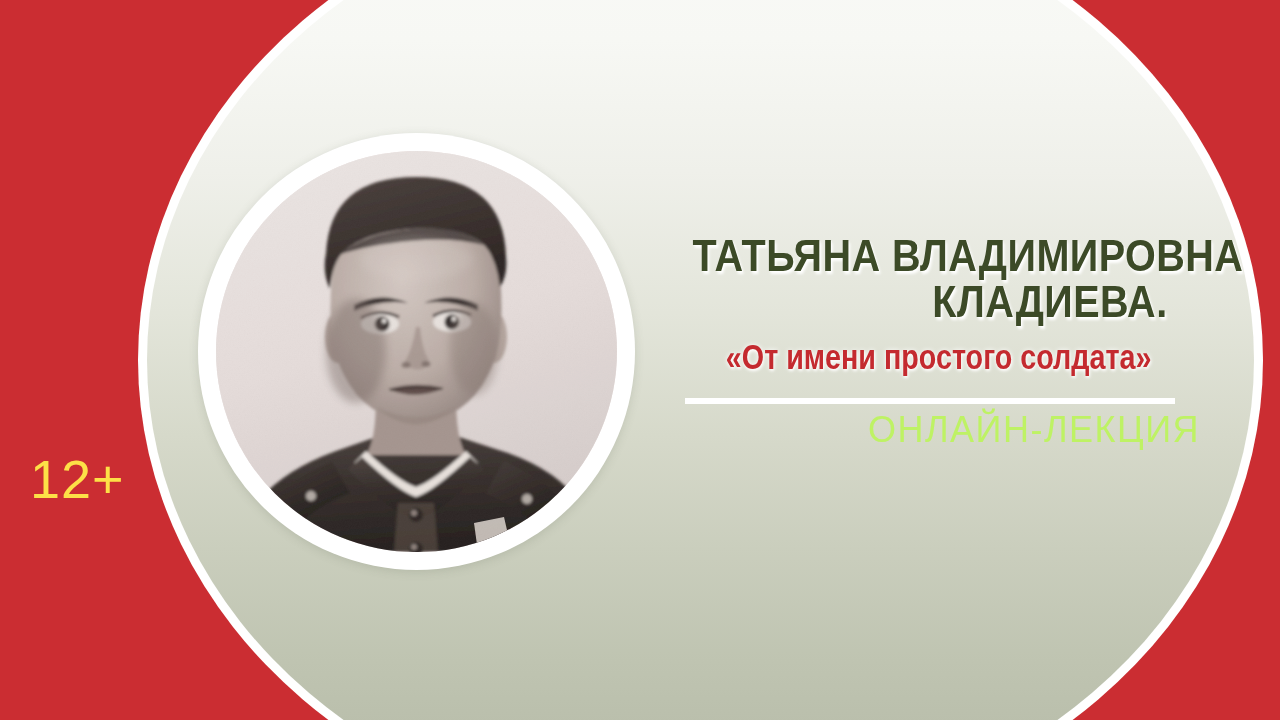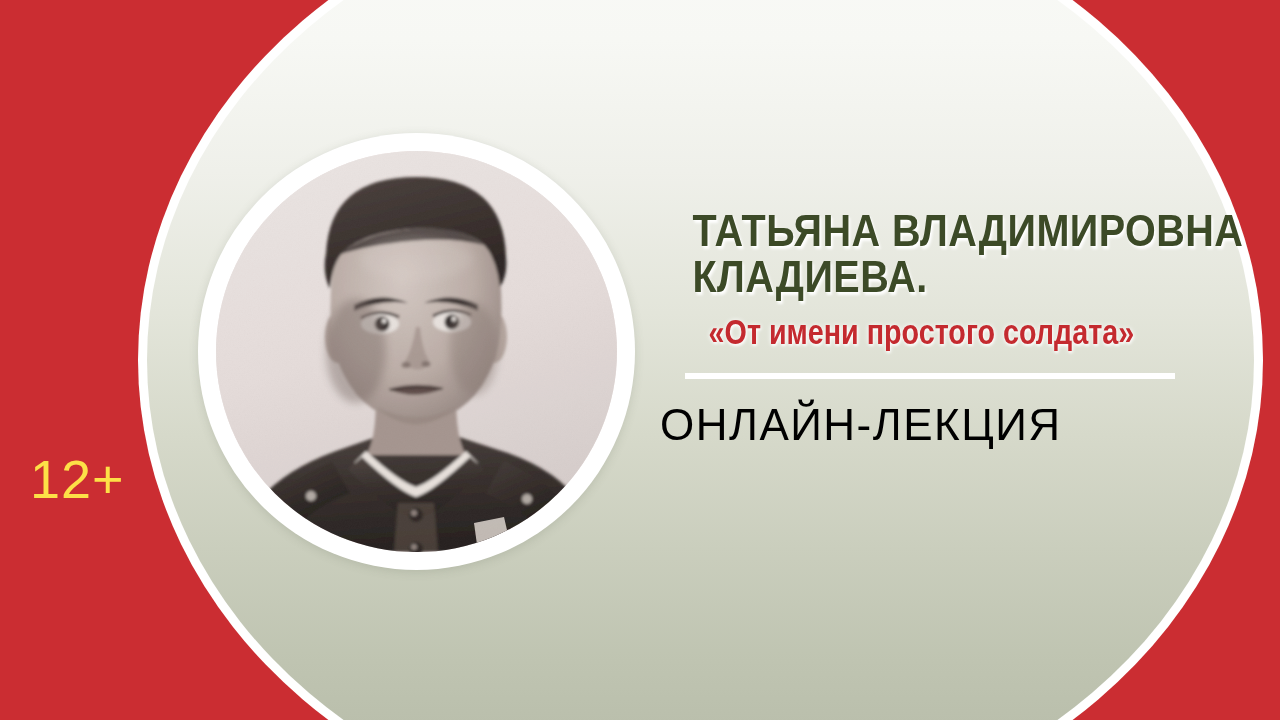--- a/index.html
+++ b/index.html
@@ -72,23 +72,23 @@
     border-radius: 50%;
     overflow: hidden;
     background: #EFE7E6;
   }
   .photo-circle svg { display: block; width: 100%; height: 100%; }
 
   
   .text-block {
     position: absolute;
     left: 660px;
-    top: 208px;
+    top: 233px;
     width: 540px;
-    text-align: left;
+    text-align: right;
   }
 
   .main-title {
     margin: 0;
     color: #3C4A27;
     font-family: "Liberation Sans Narrow", "Liberation Sans", sans-serif;
     font-weight: bold;
     font-size: 45px;
     line-height: 1.02;
     letter-spacing: 0.5px;
@@ -112,25 +112,25 @@
   }
 
   .divider {
     width: 490px;
     height: 6px;
     margin: 22px auto 0 auto;
     background: #FFFFFF;
   }
 
   .kicker {
-    margin: 24px 0 0 0;
-    color: #000000;
+    margin: 8px 0 0 0;
+    color: #bef264;
     font-family: "Liberation Sans", sans-serif;
     font-weight: normal;
-    font-size: 44px;
+    font-size: 36px;
     line-height: 1;
     letter-spacing: 1.5px;
     white-space: nowrap;
   }
 
   
   .age-badge {
     position: absolute;
     left: 30px;
     top: 452px;

